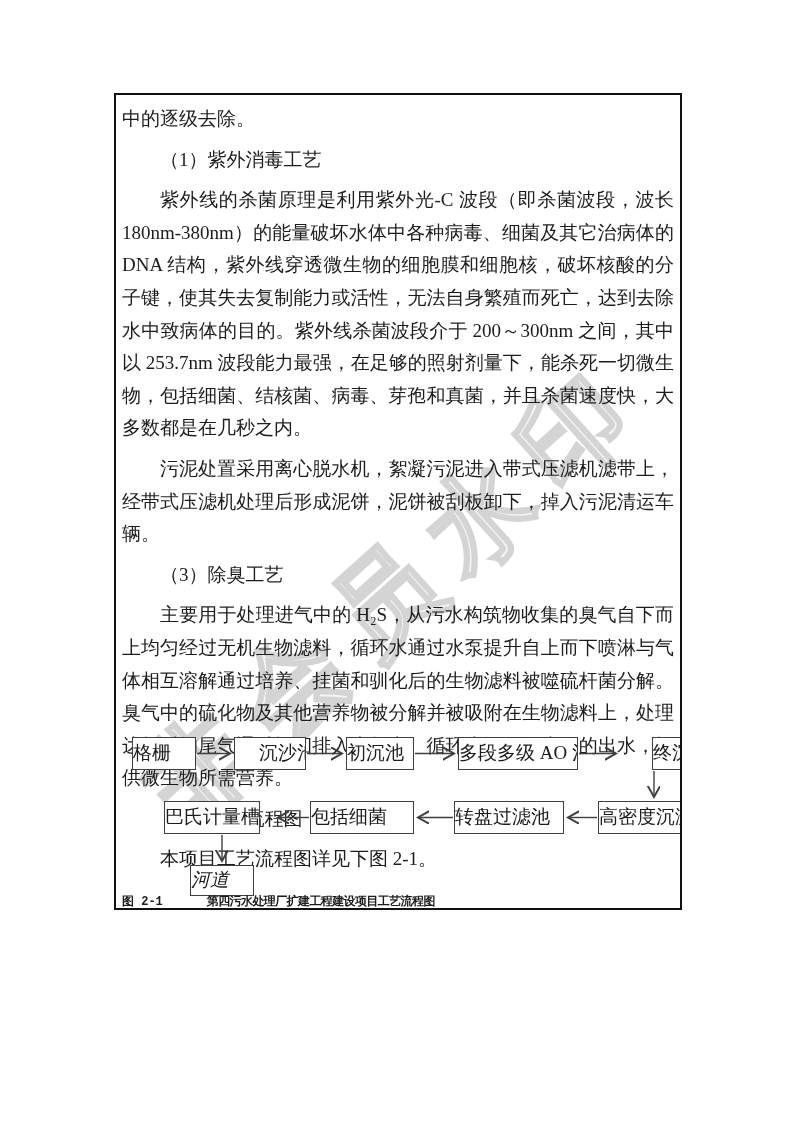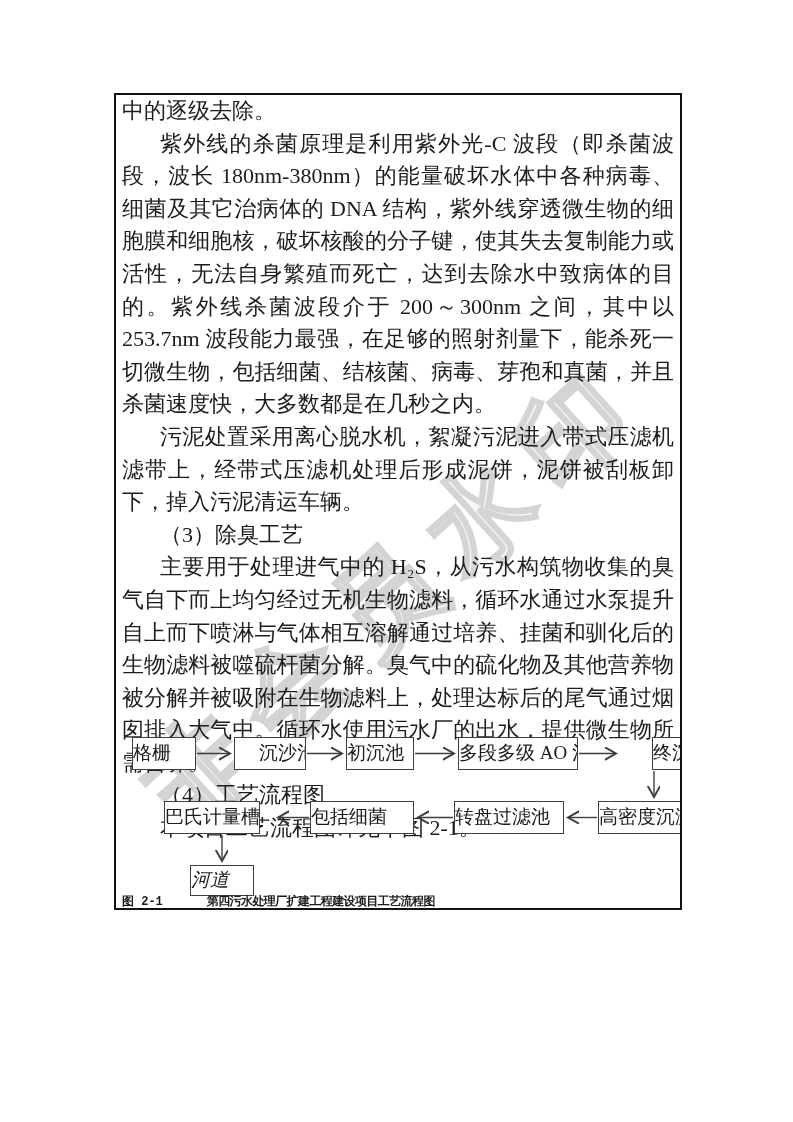--- a/index.html
+++ b/index.html
@@ -6,21 +6,21 @@
   .page{position:relative;width:793px;height:1122px;background:#ffffff;overflow:hidden;
         font-family:"Liberation Serif","DejaVu Serif",serif;color:#1c1c1c;}
   .frame{position:absolute;left:114px;top:93px;width:568px;height:817px;box-sizing:border-box;
          border:2px solid #111;background:#fff;overflow:hidden;}
   .watermark{position:absolute;left:-40px;top:420px;width:660px;z-index:0;
              font-family:"DejaVu Sans","Liberation Sans",sans-serif;font-weight:bold;
              font-size:104px;letter-spacing:22px;white-space:nowrap;
              color:rgba(215,215,215,0.22);-webkit-text-stroke:3px #d4d4d4;
              transform:rotate(-42deg);transform-origin:center center;pointer-events:none;}
   .textflow{position:relative;z-index:1;}
-  .textflow p,.textflow h3{margin:0 6px;font-size:22px;line-height:32.6px;font-weight:normal;}
+  .textflow p,.textflow h3{margin:8px 6px;font-size:19px;line-height:32.6px;font-weight:normal;}
   .intro{text-indent:0;}
   .sec-heading{font-weight:bold;text-indent:38px;}
   .sec-body{text-indent:38px;text-align:justify;}
   .diagram{position:absolute;left:2px;top:640px;width:564px;height:177px;z-index:1;}
   .diagram svg{position:absolute;left:0;top:0;}
   .node{position:absolute;box-sizing:border-box;border:1.5px solid #3f3f3f;background:#fff;
         font-size:19px;line-height:30px;text-align:left;height:33px;overflow:hidden;
         white-space:nowrap;}
   .n-grate{left:14px;top:2px;width:64px;}
   .n-grit{left:116px;top:2px;width:72px;padding-left:24px;}
@@ -41,20 +41,21 @@
 <body>
 
 <div class="page">
   <div class="frame">
 
     <div class="watermark">非会员水印</div>
 
     <div class="textflow">
       <p class="intro">中的逐级去除。</p>
 
+      <h3 class="sec-heading">（1）紫外消毒工艺</h3>
       <p class="sec-body">紫外线的杀菌原理是利用紫外光-C 波段（即杀菌波段，波长 180nm-380nm）的能量破坏水体中各种病毒、细菌及其它治病体的 DNA 结构，紫外线穿透微生物的细胞膜和细胞核，破坏核酸的分子键，使其失去复制能力或活性，无法自身繁殖而死亡，达到去除水中致病体的目的。紫外线杀菌波段介于 200～300nm 之间，其中以 253.7nm 波段能力最强，在足够的照射剂量下，能杀死一切微生物，包括细菌、结核菌、病毒、芽孢和真菌，并且杀菌速度快，大多数都是在几秒之内。</p>
 
       <p class="sec-body">污泥处置采用离心脱水机，絮凝污泥进入带式压滤机滤带上，经带式压滤机处理后形成泥饼，泥饼被刮板卸下，掉入污泥清运车辆。</p>
 
       <h3 class="sec-heading">（3）除臭工艺</h3>
       <p class="sec-body">主要用于处理进气中的 H₂S，从污水构筑物收集的臭气自下而上均匀经过无机生物滤料，循环水通过水泵提升自上而下喷淋与气体相互溶解通过培养、挂菌和驯化后的生物滤料被噬硫杆菌分解。臭气中的硫化物及其他营养物被分解并被吸附在生物滤料上，处理达标后的尾气通过烟囱排入大气中。循环水使用污水厂的出水，提供微生物所需营养。</p>
 
       <h3 class="sec-heading">（4）工艺流程图</h3>
       <p class="sec-body">本项目工艺流程图详见下图 2-1。</p>
     </div>

